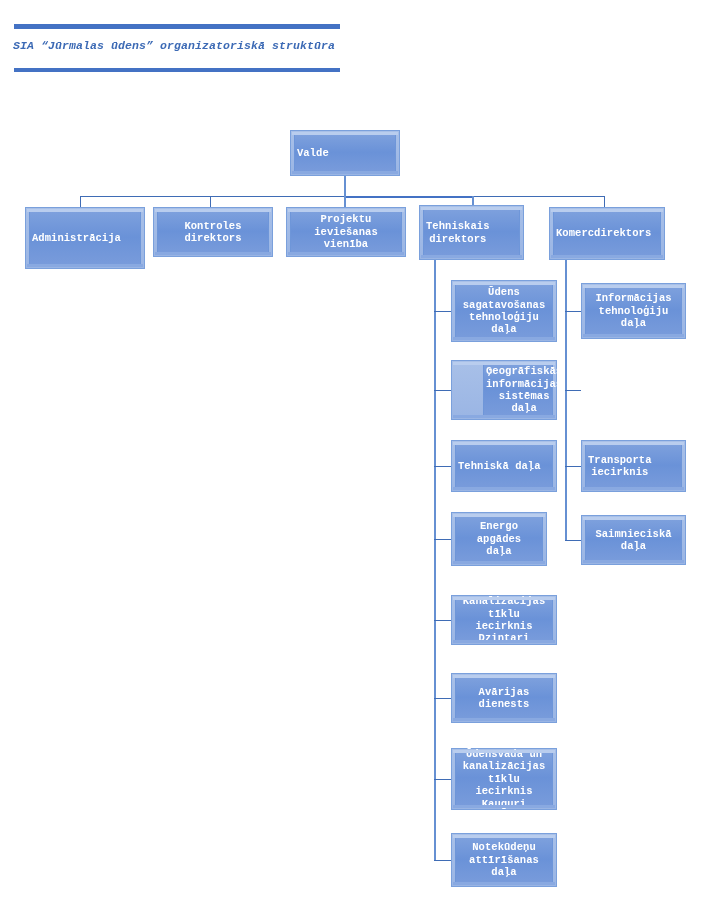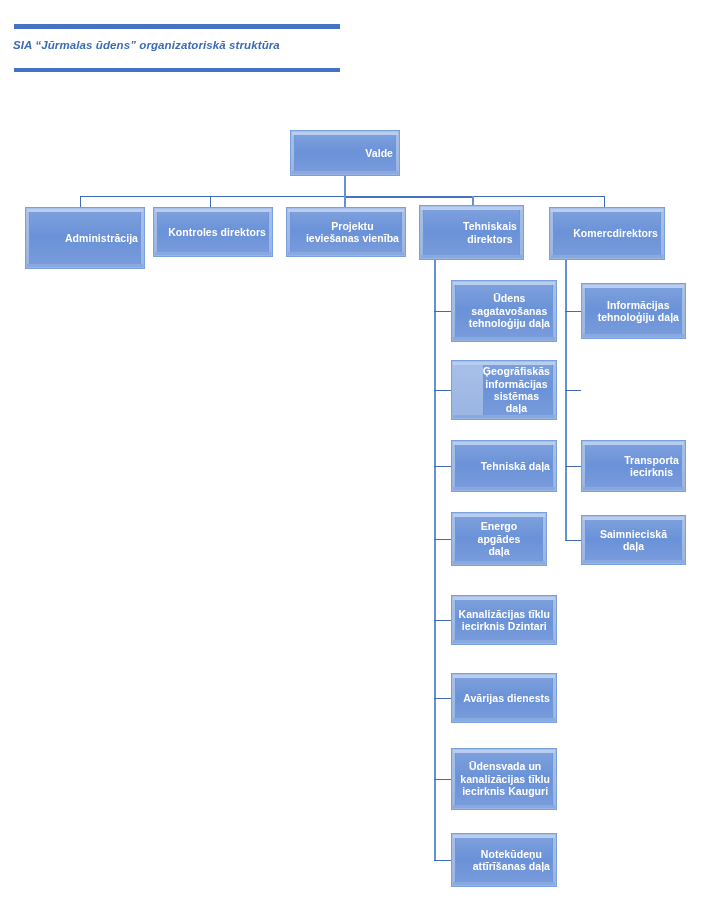--- a/index.html
+++ b/index.html
@@ -14,20 +14,21 @@
     overflow: hidden;
     font-family: "Liberation Sans", sans-serif;
     -webkit-font-smoothing: antialiased;
   }
 
   #canvas {
     position: absolute;
     left: 0; top: 0;
     width: 716px;
     height: 900px;
+    font-family: Liberation Mono, monospace;
   }
 
   
   .rule {
     position: absolute;
     background: #4472c4;
   }
   #rule-top   { left: 14px; top: 24px; width: 326px; height: 5px; }
   #rule-bottom{ left: 14px; top: 68px; width: 326px; height: 4px; }
 
@@ -65,21 +66,21 @@
     display: flex;
     align-items: center;
     justify-content: center;
   }
   .node .inner {
     width: 100%;
     height: 100%;
     box-sizing: border-box;
     display: flex;
     align-items: center;
-    justify-content: flex-end;
+    justify-content: flex-start;
     text-align: center;
     background: linear-gradient(180deg, #7da0dd 0%, #6a92d8 48%, #789bdb 100%);
     border: 1px solid #6e96d9;
   }
   .node .label {
     color: #ffffff;
     font-size: 10.5px;
     line-height: 12.4px;
     font-weight: bold;
     text-align: center;

